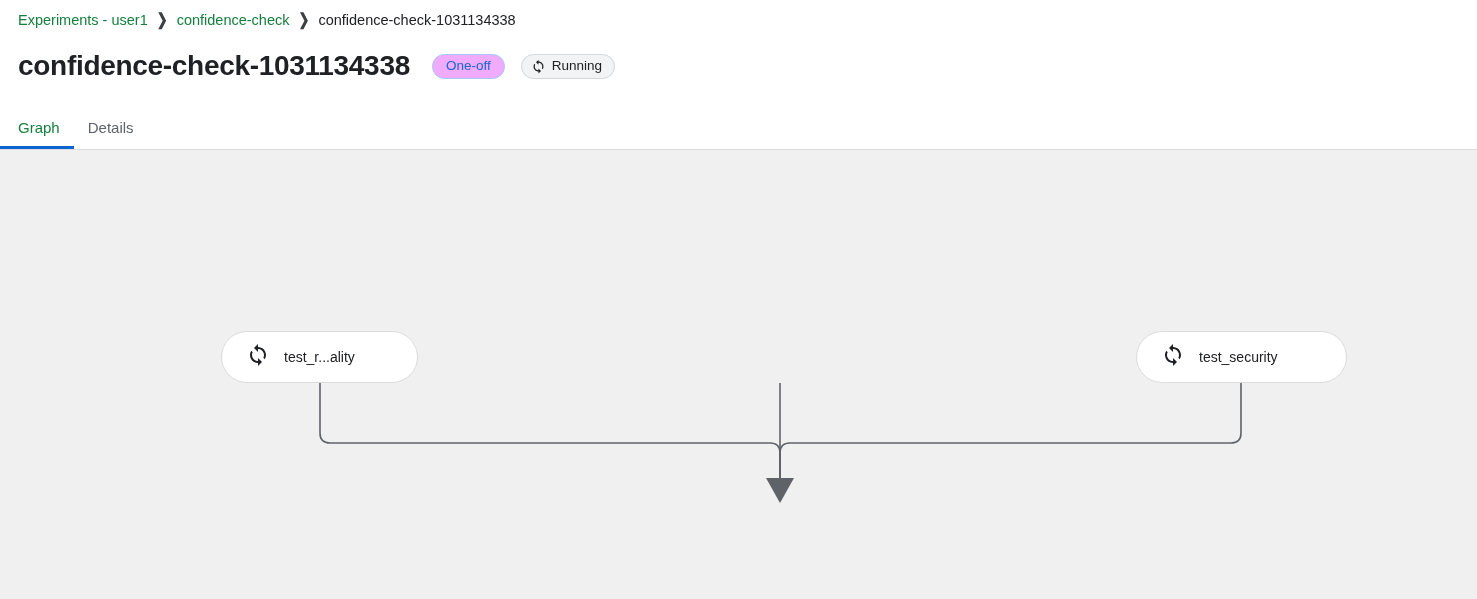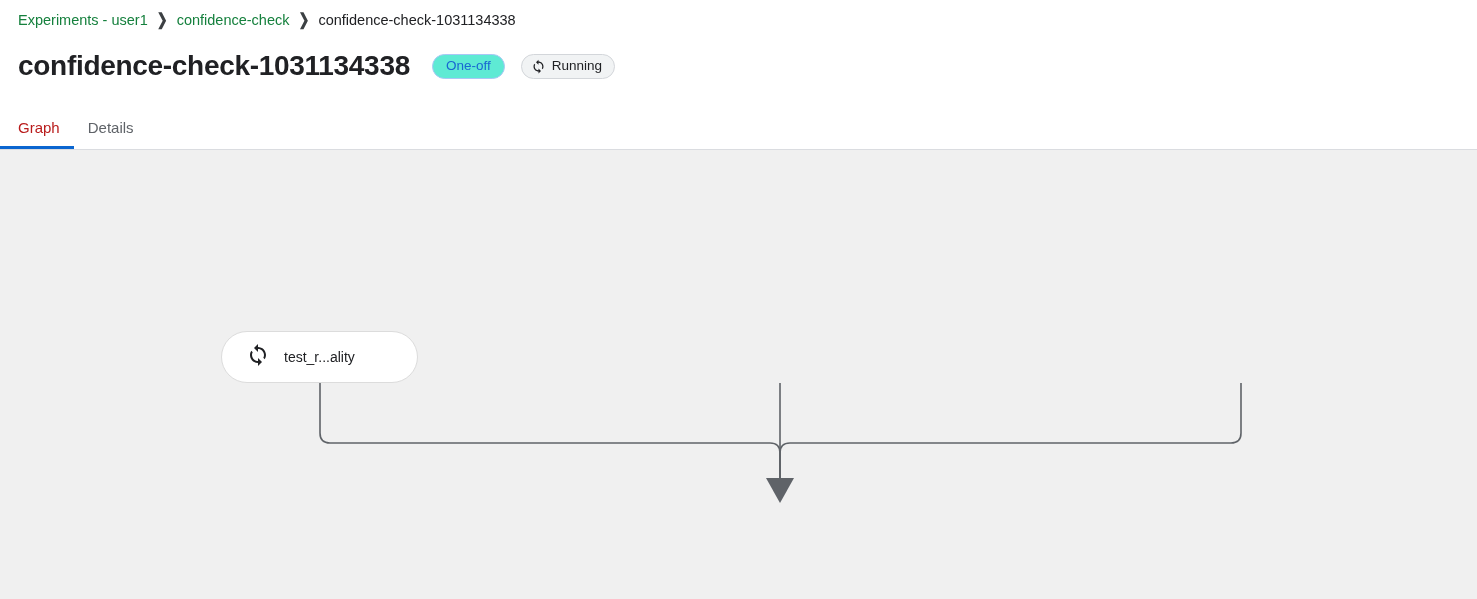--- a/index.html
+++ b/index.html
@@ -67,21 +67,21 @@
     border-radius: 13px;
     font-size: 13.5px;
     line-height: 1;
     height: 25px;
     box-sizing: border-box;
     white-space: nowrap;
   }
   .badge-type {
     margin-left: 22px;
     padding: 4px 13px;
-    background: #5eead4;
+    background: #f0abfc;
     border: 1px solid #a9c7f5;
     color: #1967d2;
   }
   .badge-status {
     margin-left: 16px;
     padding: 0 12px 0 9px;
     background: #f1f3f4;
     border: 1px solid #d3d6da;
     color: #202124;
   }
@@ -107,21 +107,21 @@
     color: #5f6368;
     padding: 0 14px;
     height: 36px;
     line-height: 30px;
     cursor: pointer;
     box-sizing: border-box;
     border-bottom: 3px solid transparent;
   }
   .tab:first-child { padding-left: 18px; }
   .tab.active {
-    color: #b91c1c;
+    color: #15803d;
     border-bottom-color: #0b66d0;
   }
 
   
   .canvas {
     position: absolute;
     left: 0;
     top: 150px;
     width: 1477px;
     height: 449px;
@@ -210,15 +210,23 @@
   <div class="node" id="node-reliability">
     <span class="sync-ico">
       <svg width="24" height="24" viewBox="0 0 24 24" fill="#202124" aria-hidden="true">
         <path d="M12 4V1L8 5l4 4V6c3.31 0 6 2.69 6 6 0 1.01-.25 1.97-.7 2.8l1.46 1.46A7.93 7.93 0 0 0 20 12c0-4.42-3.58-8-8-8zm0 14c-3.31 0-6-2.69-6-6 0-1.01.25-1.97.7-2.8L5.24 7.74A7.93 7.93 0 0 0 4 12c0 4.42 3.58 8 8 8v3l4-4-4-4v3z"></path>
       </svg>
     </span>
     <span class="node-label">test_r...ality</span>
   </div>
 
 
+  <div class="node" id="node-security">
+    <span class="sync-ico">
+      <svg width="24" height="24" viewBox="0 0 24 24" fill="#202124" aria-hidden="true">
+        <path d="M12 4V1L8 5l4 4V6c3.31 0 6 2.69 6 6 0 1.01-.25 1.97-.7 2.8l1.46 1.46A7.93 7.93 0 0 0 20 12c0-4.42-3.58-8-8-8zm0 14c-3.31 0-6-2.69-6-6 0-1.01.25-1.97.7-2.8L5.24 7.74A7.93 7.93 0 0 0 4 12c0 4.42 3.58 8 8 8v3l4-4-4-4v3z"></path>
+      </svg>
+    </span>
+    <span class="node-label">test_security</span>
+  </div>
 
 
 </div>
 
 </body></html>

